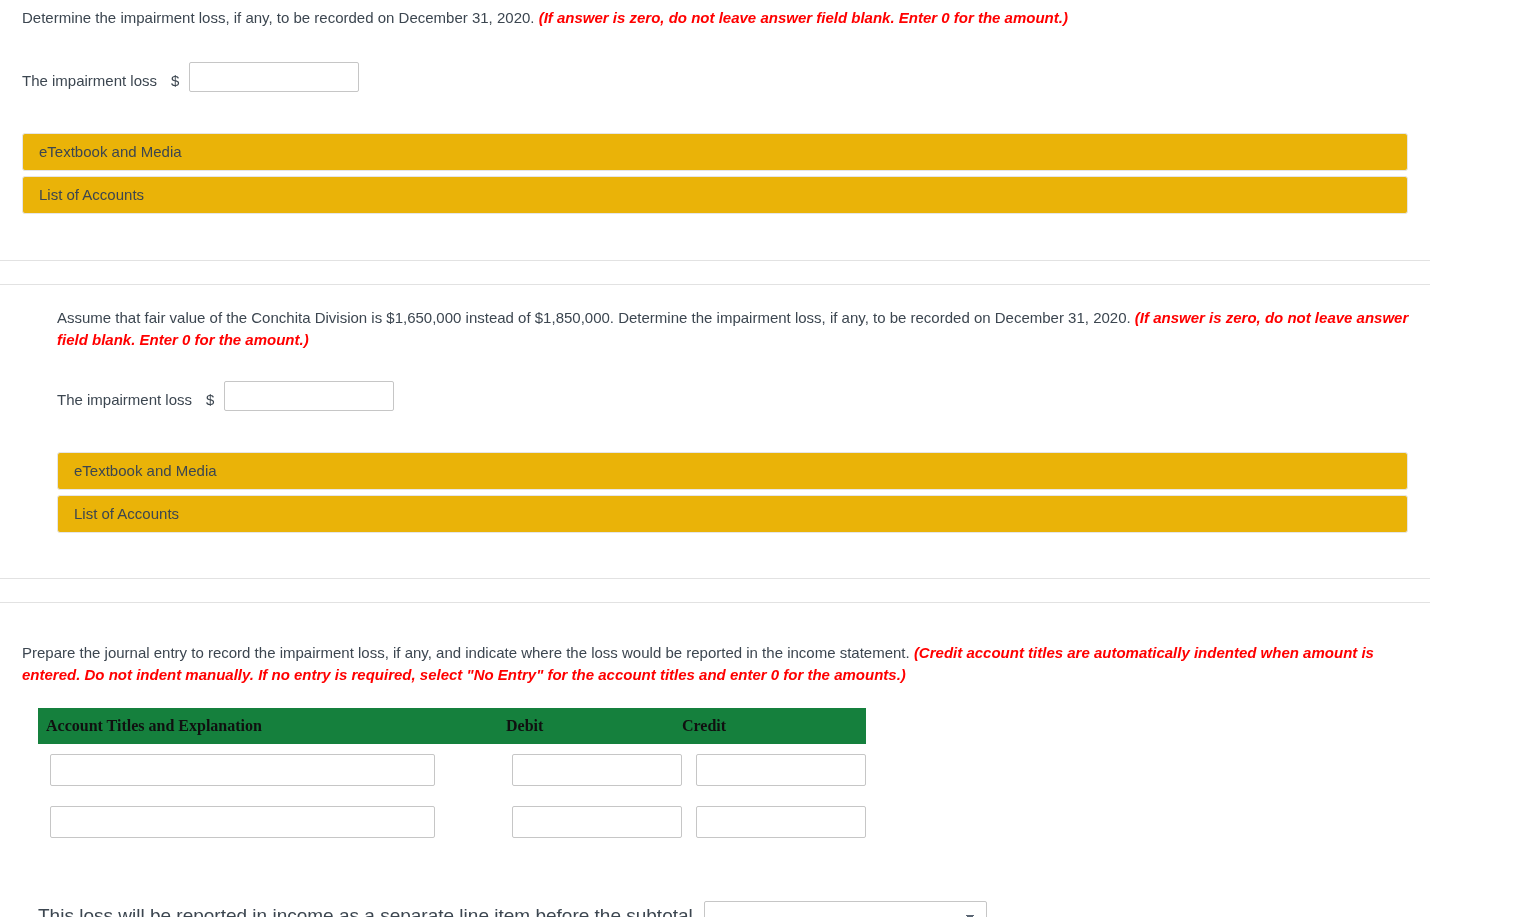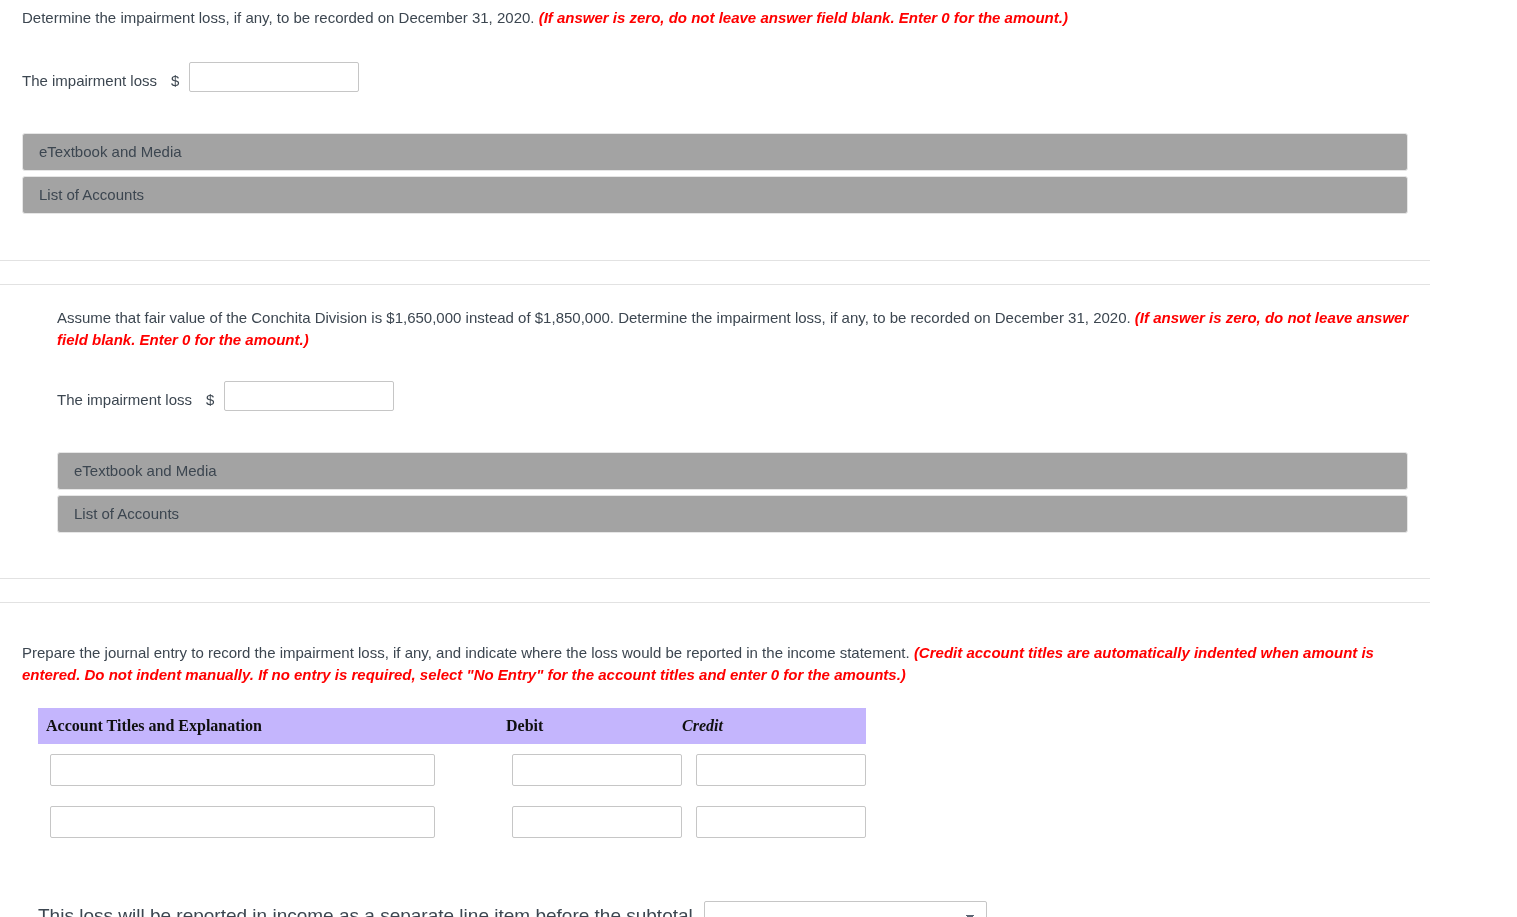--- a/index.html
+++ b/index.html
@@ -66,21 +66,21 @@
     color: #3c4650;
     padding: 0 6px;
     outline: none;
   }
 
   
   .bar {
     display: flex;
     align-items: center;
     height: 38px;
-    background: #a3a3a3;
+    background: #eab308;
     border: 1px solid #e6e6e6;
     border-radius: 3px;
     margin: 0 6px 5px 6px;
     padding-left: 16px;
     font-size: 15px;
     color: #3c4650;
     cursor: pointer;
     user-select: none;
   }
 
@@ -93,33 +93,33 @@
   }
   .sep-gap { height: 23px; }
 
   
   .jtable {
     border-collapse: collapse;
     margin-left: 22px;
     table-layout: fixed;
   }
   .jtable th {
-    background: #c4b5fd;
+    background: #15803d;
     font-family: "Liberation Serif", serif;
     font-weight: bold;
     font-size: 16px;
     color: #101010;
     text-align: left;
     height: 36px;
     padding: 0;
     vertical-align: middle;
   }
   .th-acct { width: 468px; padding-left: 8px !important; }
   .th-debit { width: 170px; text-align: right; }
-  .th-credit { width: 170px; text-align: right; font-style: italic; }
+  .th-credit { width: 170px; text-align: right; }
 
   .jtable td { padding: 0; vertical-align: middle; height: 52px; }
 
   .cell-input {
     height: 32px;
     border: 1px solid #c6c6c6;
     border-radius: 2px;
     background: #fff;
     font-family: "Liberation Sans", sans-serif;
     font-size: 14px;

